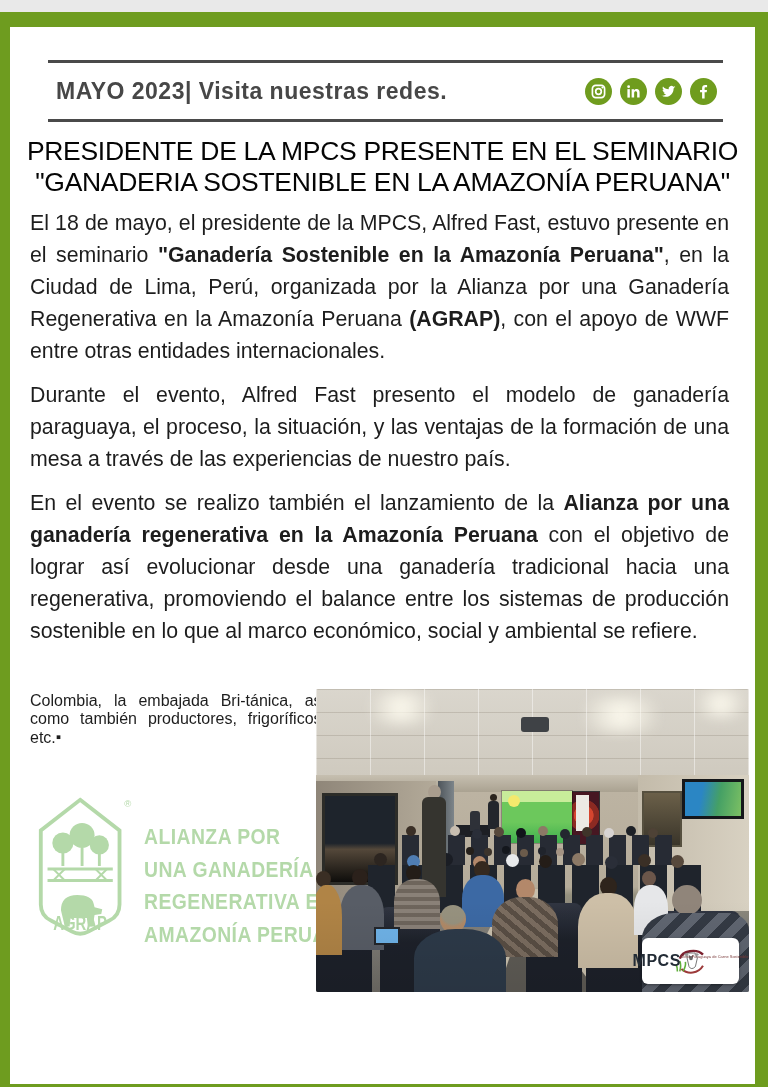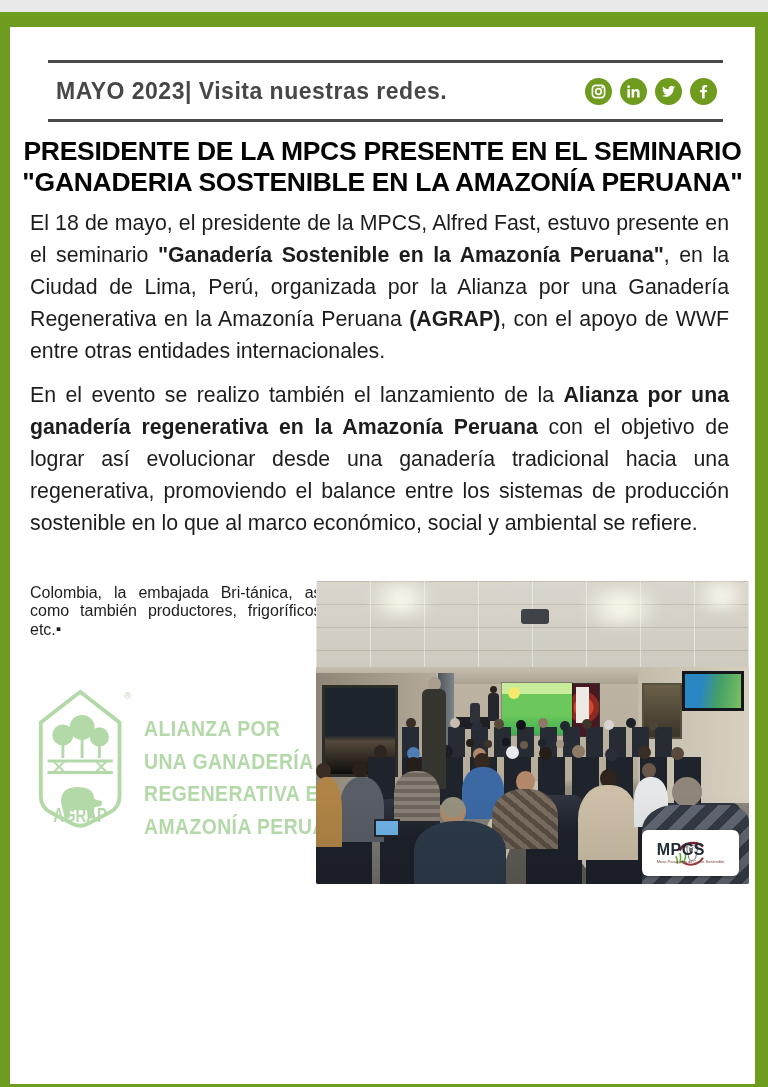--- a/index.html
+++ b/index.html
@@ -20,21 +20,21 @@
   .icons{display:flex;gap:8px;}
   .icn{width:27px;height:27px;border-radius:50%;background:#6f9c1e;display:flex;align-items:center;justify-content:center;}
   .icn svg{display:block;}
   .handle{font-size:19px;font-weight:800;color:#141414;margin-top:1px;}
   
   .section-label{
     display:inline-block;margin:24px 0 0 38px;background:#e2e2e2;color:#3f3f3f;
     font-size:28px;font-weight:700;letter-spacing:1px;padding:5px 16px 7px 10px;
   }
   
-  .title{margin-top:14px;text-align:center;color:#050505;font-weight:700;}
+  .title{margin-top:14px;text-align:center;color:#050505;font-weight:400;}
   .title div{font-size:26.5px;line-height:31px;letter-spacing:-.3px;white-space:nowrap;}
   
   .body{margin:9px 26px 0 20px;font-size:21.3px;line-height:32px;}
   .para{margin:0 0 12px 0;text-align:justify;}
   .bseg{font-weight:700;}
   
   .bottom{position:relative;margin:0 26px 0 20px;height:356px;}
   .p4-line1{position:absolute;top:0;left:0;right:-6px;text-align:justify;text-align-last:justify;}
   .p4-col{position:absolute;top:33px;left:0;width:296px;text-align:justify;}
   .endmark{font-size:15px;vertical-align:1px;}
@@ -118,21 +118,21 @@
   .big-body{left:326px;top:224px;width:107px;height:85px;background:repeating-linear-gradient(135deg,#606671 0 9px,#343a44 9px 18px);border-radius:30% 20% 0 0;}
   .org-head{left:0;top:182px;width:15px;height:16px;background:#3a2e24;}
   .org-body{left:-4px;top:196px;width:30px;height:70px;background:#b08446;}
   .lw-head{left:36px;top:180px;width:16px;height:17px;background:#2b211b;}
   .lw-body{left:24px;top:196px;width:44px;height:65px;background:#585d66;}
   .laptop{left:58px;top:238px;width:22px;height:14px;background:#6fb3e8;border:2px solid #23262b;}
   .ph-shade{left:0;top:0;width:100%;height:100%;background:linear-gradient(rgba(0,0,0,0) 70%,rgba(0,0,0,.10));}
   
   .mpcs-card{right:10px;bottom:8px;width:97px;height:46px;background:#fff;border-radius:6px;
     box-shadow:0 1px 3px rgba(0,0,0,.35);display:flex;align-items:center;justify-content:center;gap:3px;}
-  .mpcs-txt{display:flex;flex-direction:column;line-height:1;}
+  .mpcs-txt{display:flex;line-height:1;}
   .mpcs-acr{font-size:16px;font-weight:800;color:#232c36;letter-spacing:.5px;}
   .mpcs-tag{font-size:4px;color:#7b3b3b;white-space:nowrap;margin-top:2px;}
 </style>
 </head>
 <body>
 
 <div class="page">
 
   
   <div class="header">
@@ -171,20 +171,21 @@
 
   
   <div class="title">
     <div>PRESIDENTE DE LA MPCS PRESENTE EN EL SEMINARIO</div>
     <div>"GANADERIA SOSTENIBLE EN LA AMAZONÍA PERUANA"</div>
   </div>
 
   
   <div class="body">
     <p class="para"><span>El 18 de mayo, el presidente de la MPCS, Alfred Fast, estuvo presente en el seminario </span><span class="bseg">"Ganadería Sostenible en la Amazonía Peruana"</span><span>, en la Ciudad de Lima, Perú, organizada por la Alianza por una Ganadería Regenerativa en la Amazonía Peruana </span><span class="bseg">(AGRAP)</span><span>, con el apoyo de WWF entre otras entidades internacionales.</span></p>
+    <p class="para"><span>Durante el evento, Alfred Fast presento el modelo de ganadería paraguaya, el proceso, la situación, y las ventajas de la formación de una mesa a través de las experiencias de nuestro país.</span></p>
     <p class="para"><span>En el evento se realizo también el lanzamiento de la </span><span class="bseg">Alianza por una ganadería regenerativa en la Amazonía Peruana</span><span> con el objetivo de lograr así evolucionar desde una ganadería tradicional hacia una regenerativa, promoviendo el balance entre los sistemas de producción sostenible en lo que al marco económico, social y ambiental se refiere.</span></p>
   </div>
 
   
   <div class="bottom">
     <p class="para p4-col"><span><span>Colombia, la embajada Bri-tánica, así como también productores, frigoríficos, etc.</span></span><span class="endmark">▪</span></p>
 
     <div class="agrap">
       <svg width="96" height="146" viewBox="0 0 100 152">
         <g stroke="#b4d9a9" fill="none" stroke-width="4">

